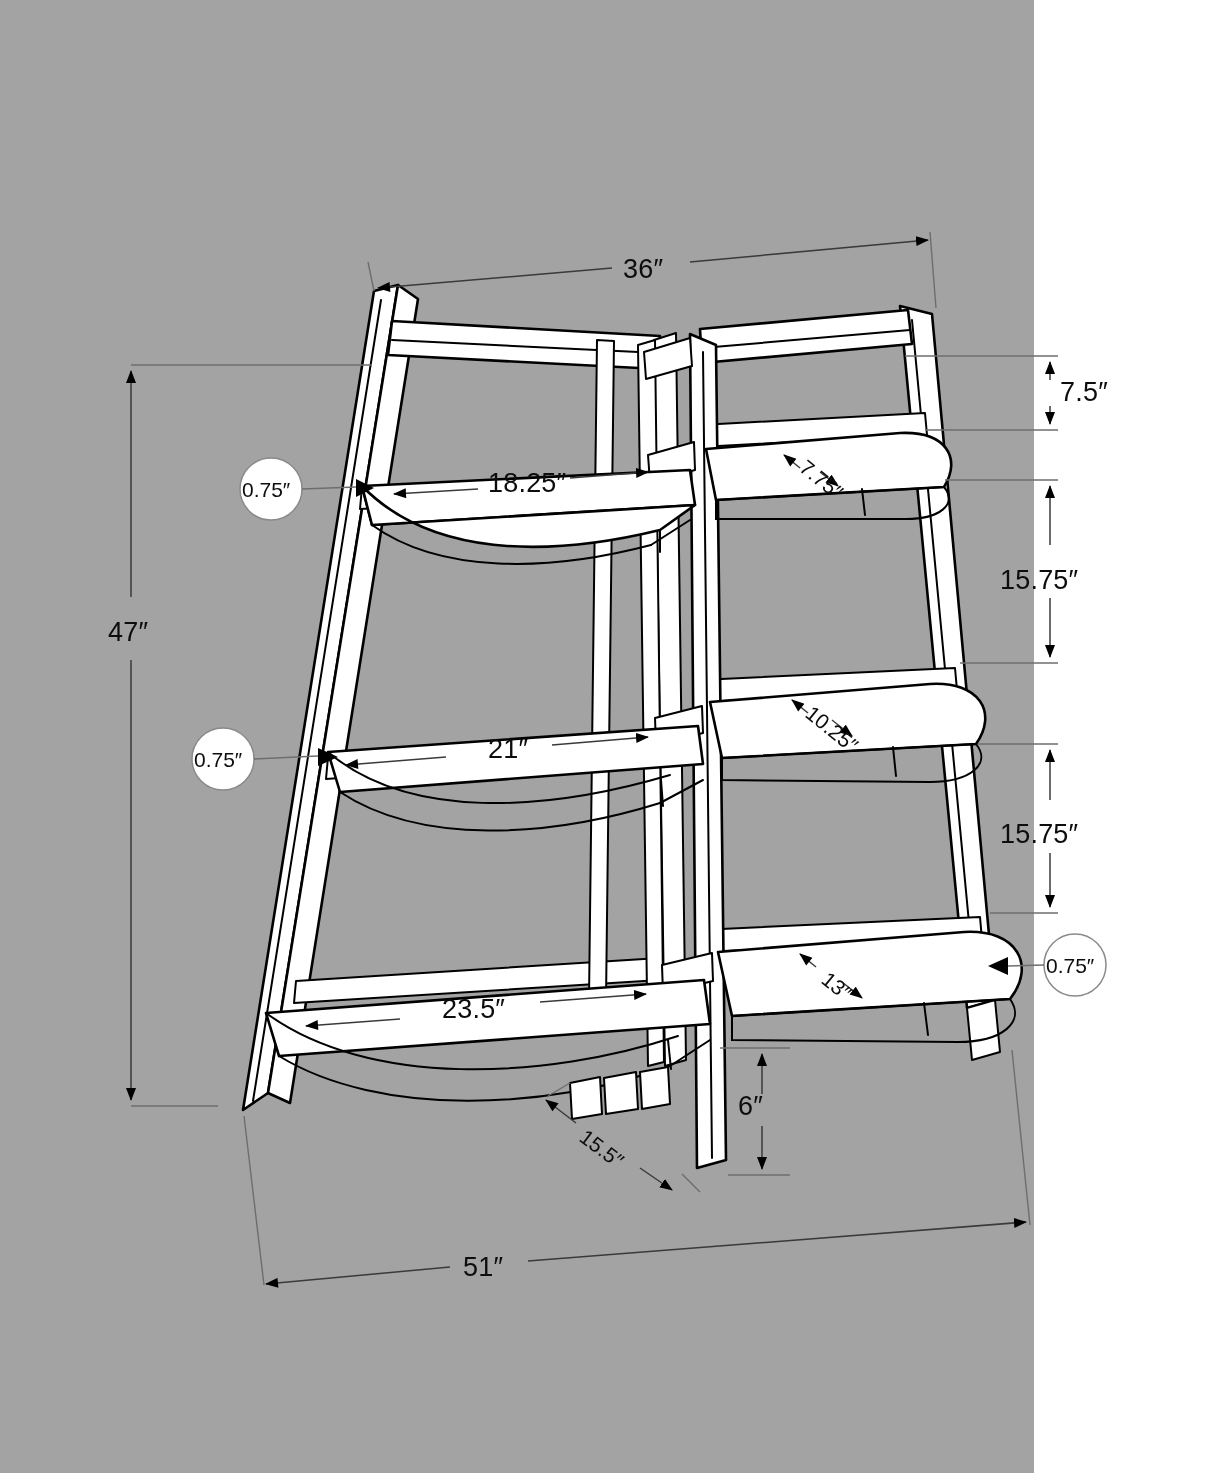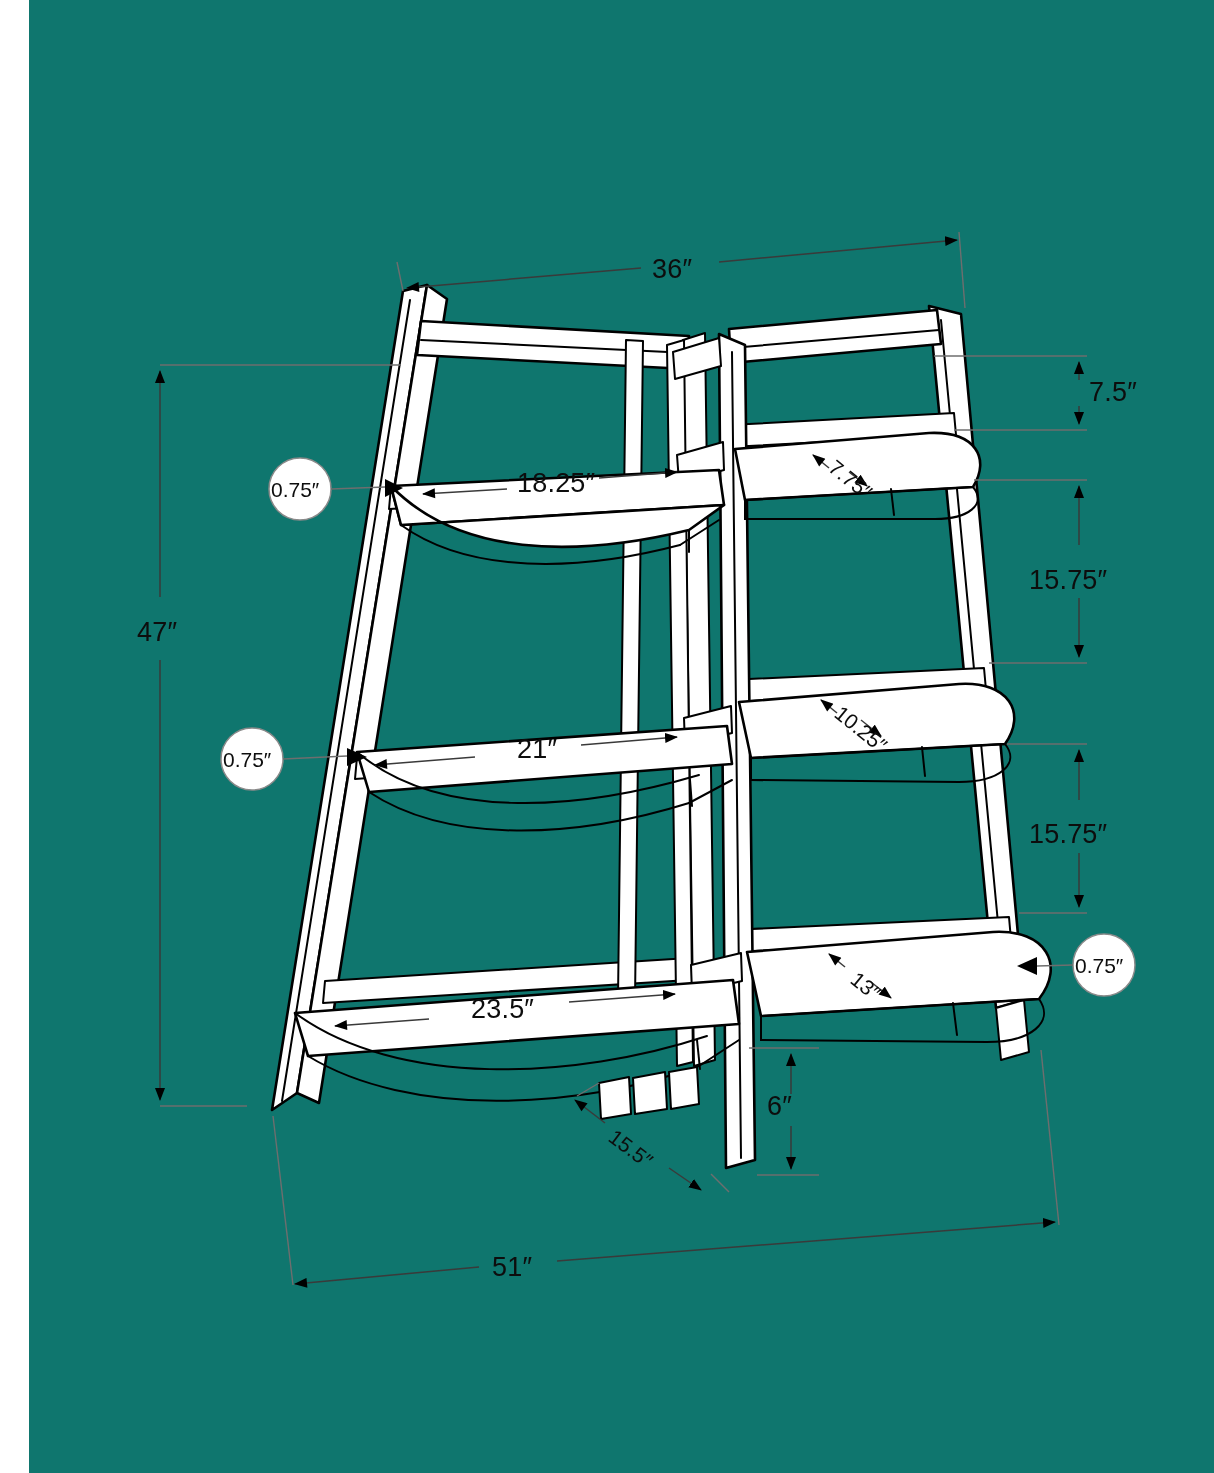--- a/index.html
+++ b/index.html
@@ -8,24 +8,23 @@
     background: #ffffff;
   }
   body {
     width: 1214px;
     height: 1473px;
     overflow: hidden;
     font-family: "Liberation Sans", sans-serif;
   }
   #drawing-root {
     position: relative;
-    width: 1185px;
+    width: 1034px;
     height: 1473px;
-    background: #0f766e;
-    margin-left: 29px;
+    background: #a3a3a3;
   }
   svg.canvas {
     position: absolute;
     top: 0; left: 0;
     width: 1214px;
     height: 1473px;
   }
   
   .part {
     fill: #ffffff;

